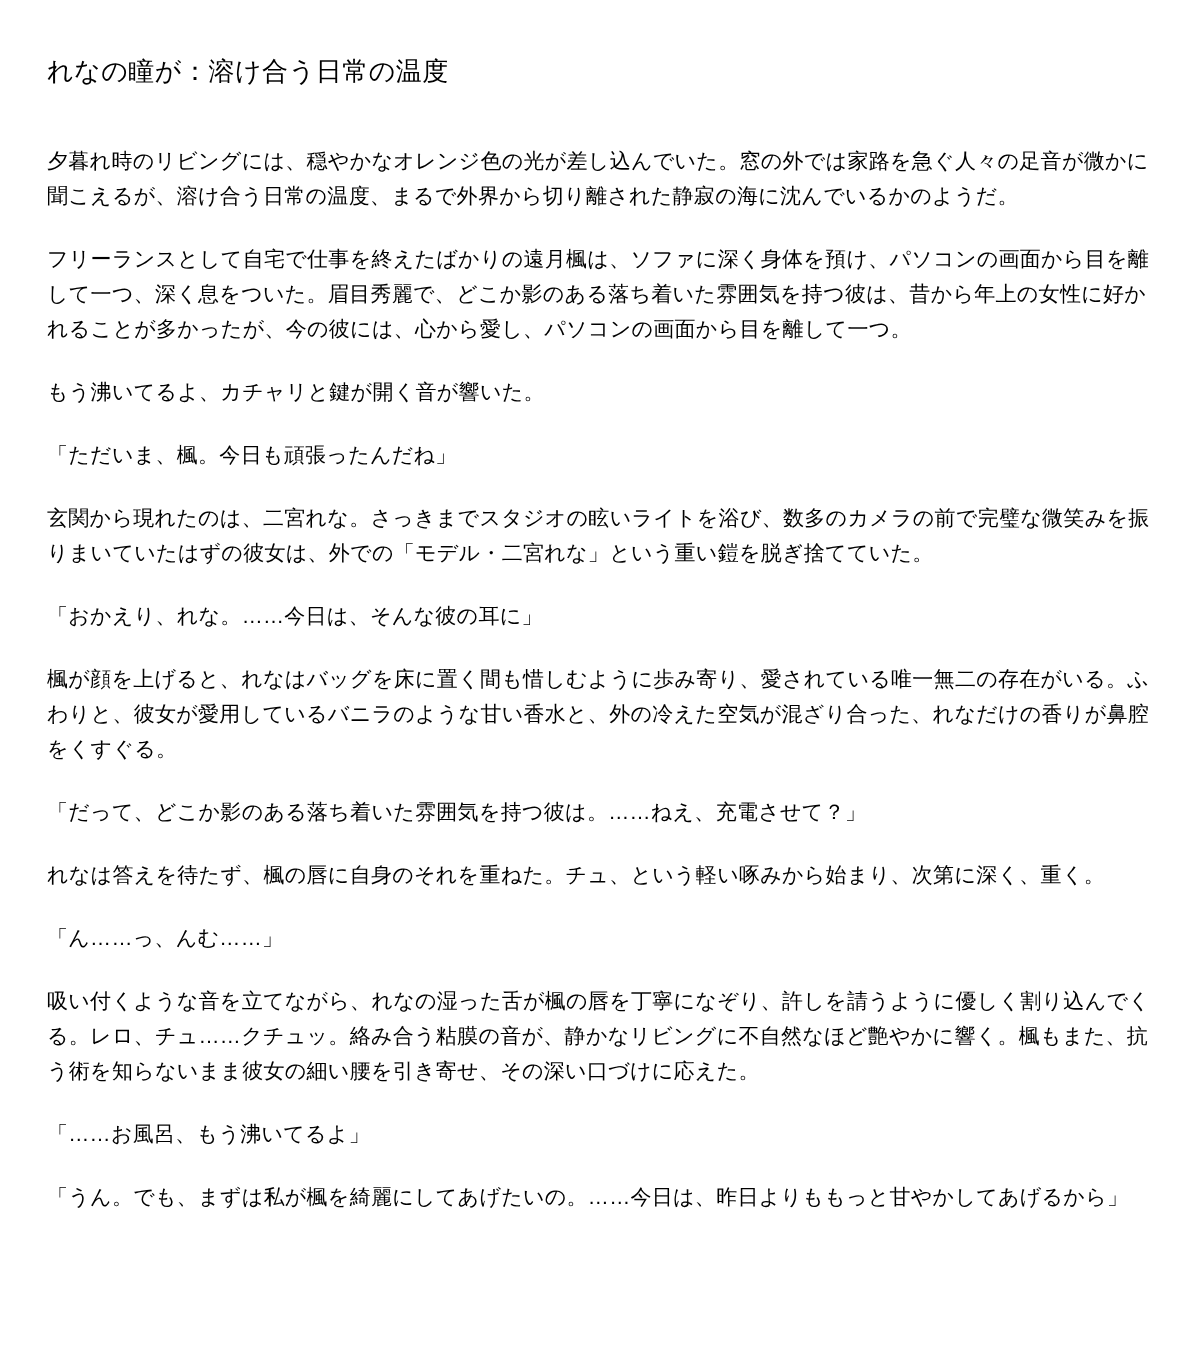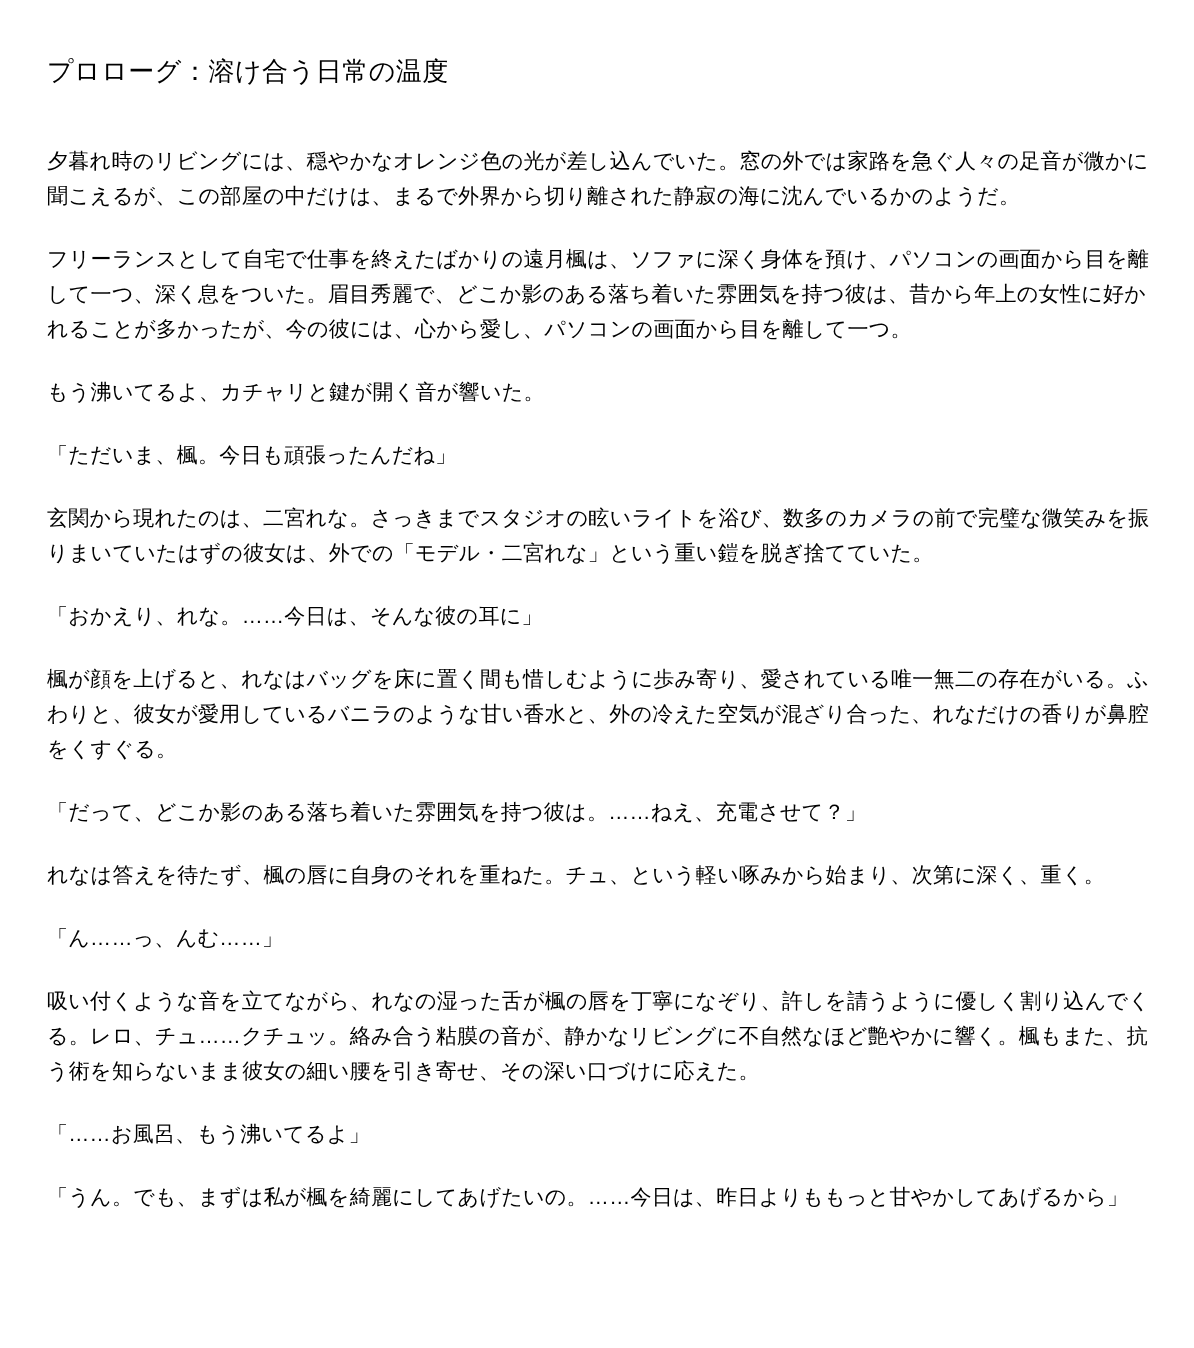--- a/index.html
+++ b/index.html
@@ -31,23 +31,23 @@
     margin: 0 0 28px 0;
     letter-spacing: 0.3px;
     word-break: break-all;
     overflow-wrap: break-word;
   }
 </style>
 </head>
 <body>
 
 <div class="page">
-  <h1 class="doc-title">プロローグ：溶け合う日常の温度</h1>
+  <h1 class="doc-title">れなの瞳が：溶け合う日常の温度</h1>
 
-  <p class="para">夕暮れ時のリビングには、穏やかなオレンジ色の光が差し込んでいた。窓の外では家路を急ぐ人々の足音が微かに聞こえるが、この部屋の中だけは、まるで外界から切り離された静寂の海に沈んでいるかのようだ。</p>
+  <p class="para">夕暮れ時のリビングには、穏やかなオレンジ色の光が差し込んでいた。窓の外では家路を急ぐ人々の足音が微かに聞こえるが、溶け合う日常の温度、まるで外界から切り離された静寂の海に沈んでいるかのようだ。</p>
   <p class="para">フリーランスとして自宅で仕事を終えたばかりの遠月楓は、ソファに深く身体を預け、パソコンの画面から目を離して一つ、深く息をついた。眉目秀麗で、どこか影のある落ち着いた雰囲気を持つ彼は、昔から年上の女性に好かれることが多かったが、今の彼には、心から愛し、パソコンの画面から目を離して一つ。</p>
   <p class="para">もう沸いてるよ、カチャリと鍵が開く音が響いた。</p>
   <p class="para">「ただいま、楓。今日も頑張ったんだね」</p>
   <p class="para">玄関から現れたのは、二宮れな。さっきまでスタジオの眩いライトを浴び、数多のカメラの前で完璧な微笑みを振りまいていたはずの彼女は、外での「モデル・二宮れな」という重い鎧を脱ぎ捨てていた。</p>
   <p class="para">「おかえり、れな。……今日は、そんな彼の耳に」</p>
   <p class="para">楓が顔を上げると、れなはバッグを床に置く間も惜しむように歩み寄り、愛されている唯一無二の存在がいる。ふわりと、彼女が愛用しているバニラのような甘い香水と、外の冷えた空気が混ざり合った、れなだけの香りが鼻腔をくすぐる。</p>
   <p class="para">「だって、どこか影のある落ち着いた雰囲気を持つ彼は。……ねえ、充電させて？」</p>
   <p class="para">れなは答えを待たず、楓の唇に自身のそれを重ねた。チュ、という軽い啄みから始まり、次第に深く、重く。</p>
   <p class="para">「ん……っ、んむ……」</p>
   <p class="para">吸い付くような音を立てながら、れなの湿った舌が楓の唇を丁寧になぞり、許しを請うように優しく割り込んでくる。レロ、チュ……クチュッ。絡み合う粘膜の音が、静かなリビングに不自然なほど艶やかに響く。楓もまた、抗う術を知らないまま彼女の細い腰を引き寄せ、その深い口づけに応えた。</p>

